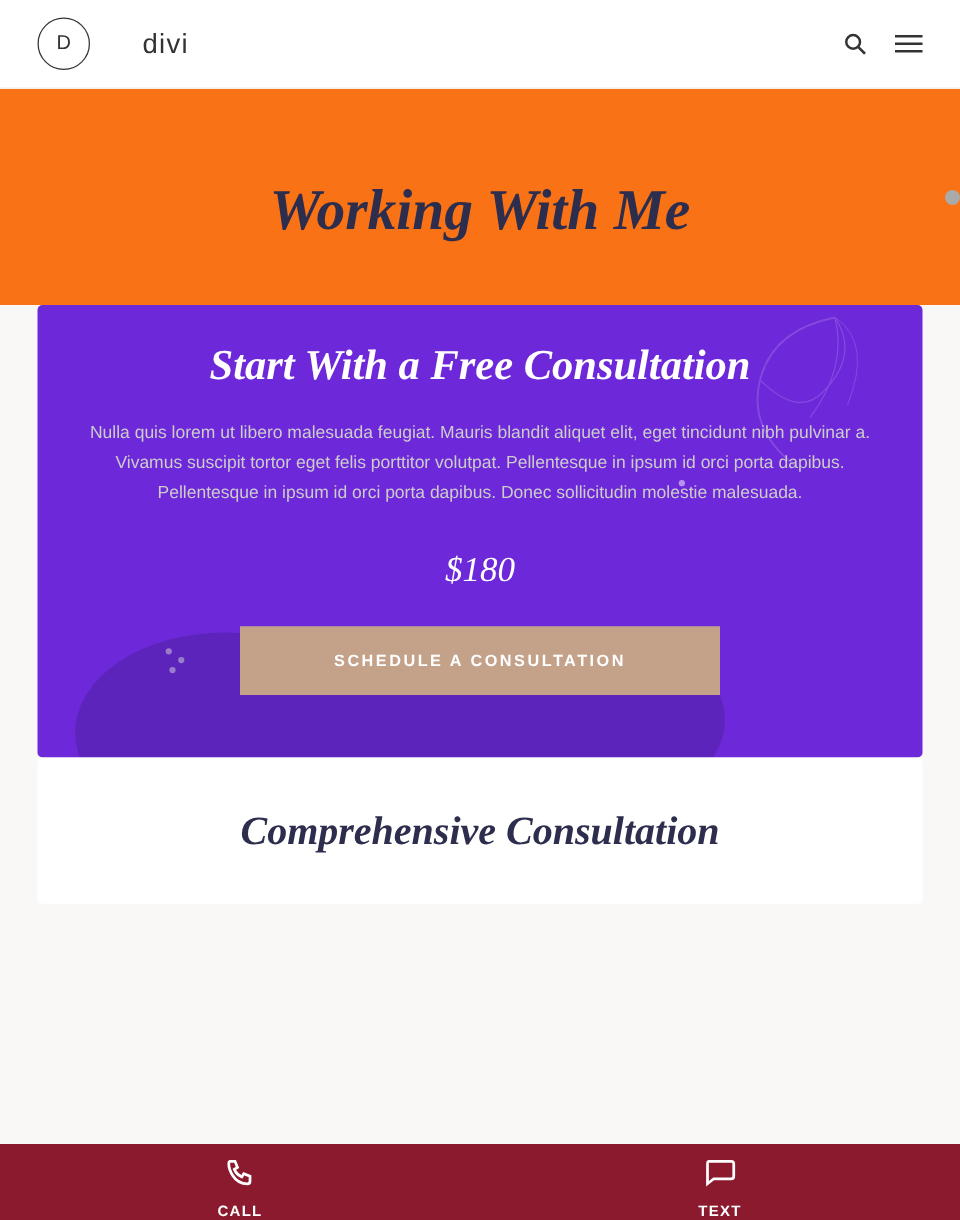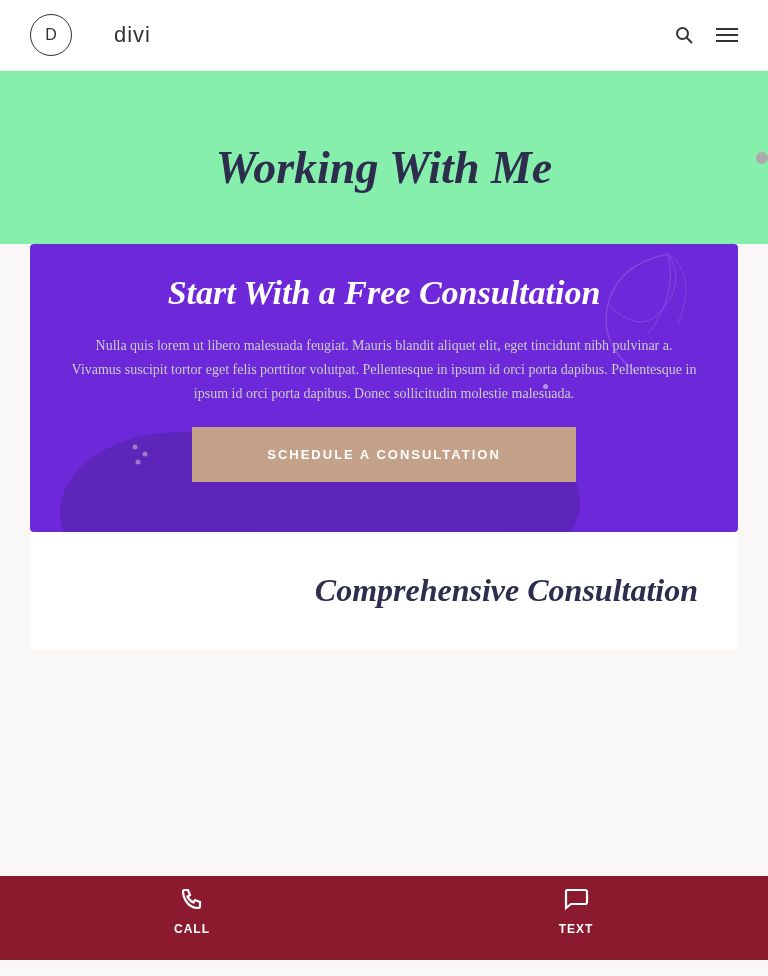--- a/index.html
+++ b/index.html
@@ -59,21 +59,21 @@
       border: none;
       cursor: pointer;
       color: #333;
       font-size: 18px;
       display: flex;
       align-items: center;
     }
 
     
     .page-title-section {
-      background: #86efac;
+      background: #f97316;
       padding: 70px 30px 50px;
       text-align: center;
       position: relative;
     }
     .page-title {
       font-family: Georgia, serif;
       font-size: 46px;
       color: #2d2d4e;
       font-weight: 700;
       font-style: italic;
@@ -148,25 +148,25 @@
       font-family: Georgia, serif;
       font-size: 34px;
       color: #fff;
       font-weight: 700;
       font-style: italic;
       margin-bottom: 22px;
       position: relative;
       z-index: 2;
     }
     .card-free-desc {
-      font-family: Liberation Serif, serif;
+      font-family: Liberation Sans, sans-serif;
       font-size: 14px;
       color: #ccc;
       line-height: 1.7;
-      margin-bottom: 22px;
+      margin-bottom: 36px;
       position: relative;
       z-index: 2;
     }
     .card-free-price {
       font-family: Georgia, serif;
       font-size: 28px;
       color: #fff;
       margin-bottom: 28px;
       font-style: italic;
       position: relative;
@@ -187,42 +187,42 @@
       position: relative;
       z-index: 2;
       width: 384px;
     }
 
     
     .card-comp {
       background: #fff;
       border-radius: 4px;
       padding: 40px 40px 40px;
-      text-align: right;
+      text-align: center;
       position: relative;
     }
     .card-comp-title {
       font-family: Georgia, serif;
       font-size: 32px;
       color: #2d2d4e;
       font-weight: 700;
       font-style: italic;
     }
 
     
     .bottom-nav {
       position: fixed;
-      bottom: 16px;
+      bottom: 0;
       left: 0;
       width: 768px;
       background: #8b1a2e;
       display: flex;
       align-items: center;
       justify-content: space-around;
-      padding: 10px 0 24px;
+      padding: 10px 0 0;
       z-index: 100;
       text-align: center;
     }
     .bottom-nav-item {
       display: flex;
       flex-direction: column;
       align-items: center;
       gap: 4px;
       cursor: pointer;
       color: #fff;
@@ -311,20 +311,21 @@
 
     
     <svg class="silhouette" viewBox="0 0 610 200" preserveAspectRatio="xMidYMax meet" style="height:200px;opacity:0.18;">
       <ellipse cx="150" cy="180" rx="120" ry="80" fill="#1a1a35"></ellipse>
       <ellipse cx="450" cy="170" rx="100" ry="70" fill="#1a1a35"></ellipse>
       <ellipse cx="300" cy="160" rx="80" ry="60" fill="#1a1a35"></ellipse>
     </svg>
 
     <h2 class="card-free-title">Start With a Free Consultation</h2>
     <p class="card-free-desc">Nulla quis lorem ut libero malesuada feugiat. Mauris blandit aliquet elit, eget tincidunt nibh pulvinar a. Vivamus suscipit tortor eget felis porttitor volutpat. Pellentesque in ipsum id orci porta dapibus. Pellentesque in ipsum id orci porta dapibus. Donec sollicitudin molestie malesuada.</p>
+    <div class="card-free-price">$180</div>
     <button class="schedule-btn">SCHEDULE A CONSULTATION</button>
   </div>
 
   <div class="card-comp">
     <h2 class="card-comp-title">Comprehensive Consultation</h2>
   </div>
 
 </div>
 
 <nav class="bottom-nav">

